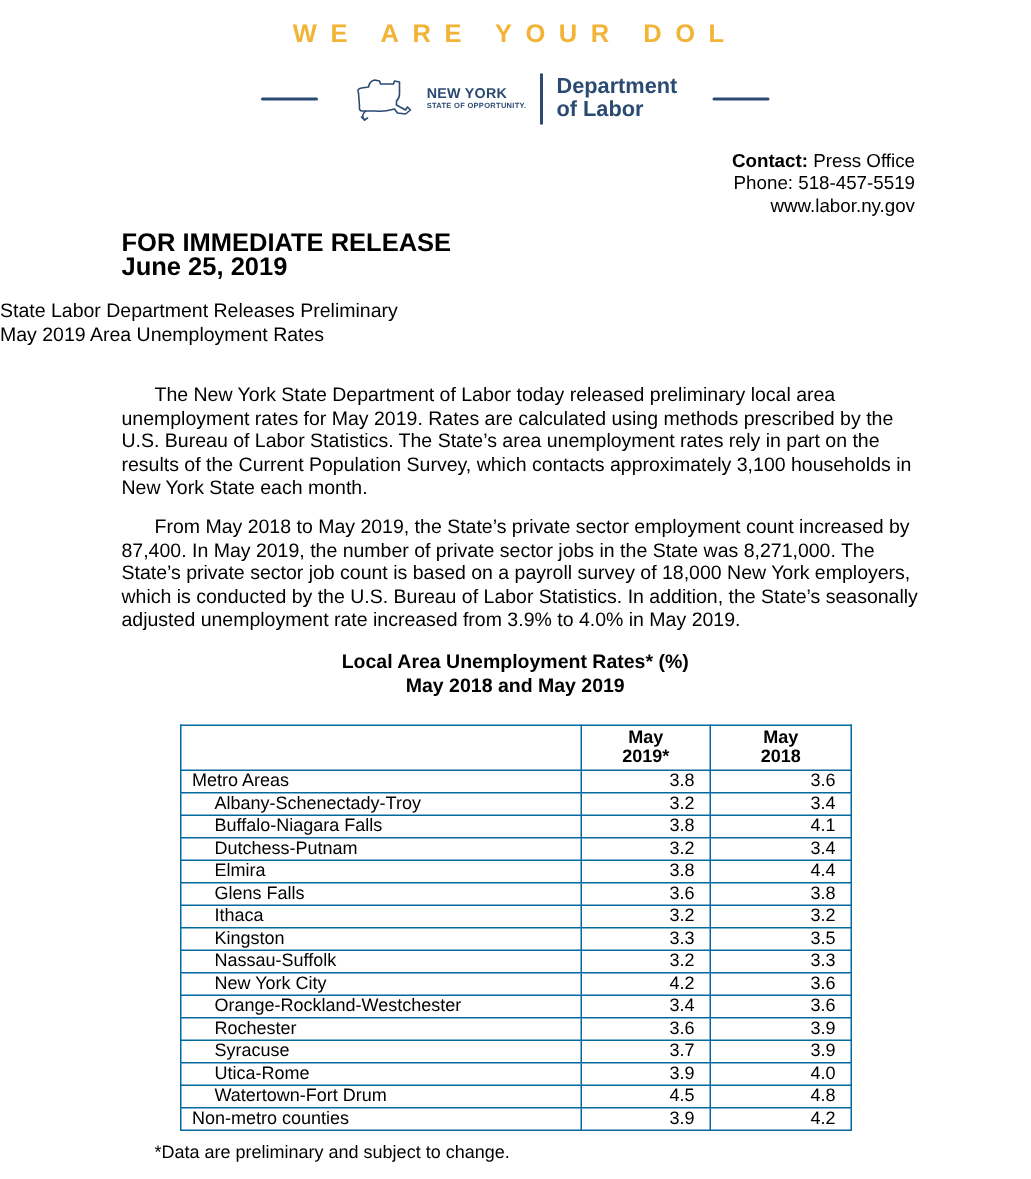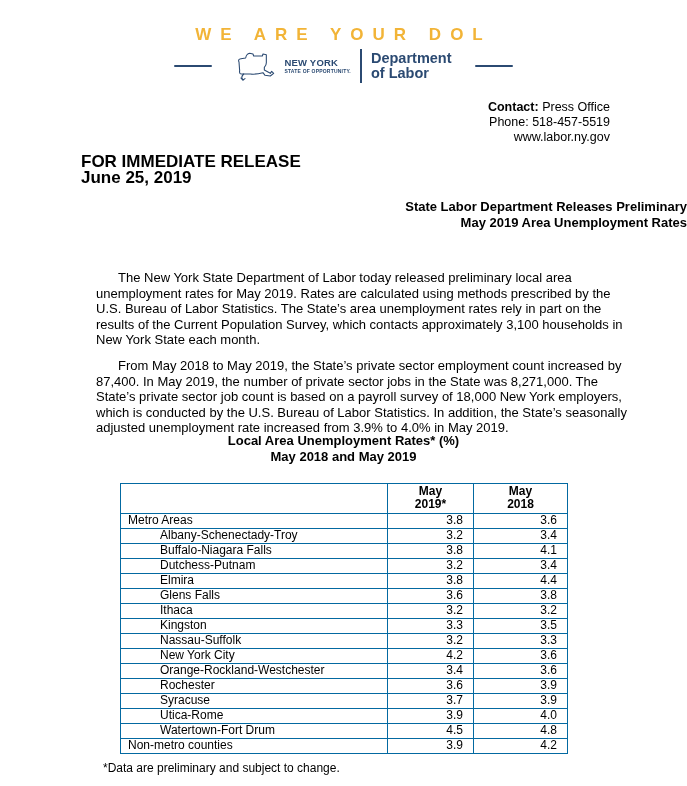--- a/index.html
+++ b/index.html
@@ -23,49 +23,49 @@
   .ny-svg{width:40px;height:44px;}
   .brand{line-height:1;color:#2B4A72;}
   .brand-top{font-size:9.5px;font-weight:bold;letter-spacing:0.2px;}
   .brand-sub{font-size:5px;font-weight:bold;margin-top:1px;letter-spacing:0.2px;}
   .logo-divider{width:2px;height:34px;background:#2B4A72;}
   .dept{color:#2B4A72;font-size:14.5px;font-weight:bold;line-height:15px;}
   
   .contact{position:absolute;top:100px;right:77px;text-align:right;font-size:12.5px;line-height:15px;}
   
   .release{position:absolute;top:154px;left:81px;font-size:17px;font-weight:bold;line-height:16px;}
-  .doc-title{position:absolute;top:199px;left:0;right:0;text-align:right;font-size:13px;font-weight:bold;line-height:16px;}
-  
-  .para{position:absolute;left:81px;width:532px;font-size:13px;line-height:15.5px;text-indent:22px;margin:15px;}
+  .doc-title{position:absolute;top:199px;left:0;right:0;text-align:left;font-size:13px;font-weight:normal;line-height:16px;}
+  
+  .para{position:absolute;left:81px;width:532px;font-size:13px;line-height:15.5px;text-indent:22px;margin:0;}
   .para.p1{top:255px;}
   .para.p2{top:343px;}
   
   .tbl-heading{position:absolute;top:433px;left:0;right:0;text-align:center;line-height:16px;}
   .tbl-heading .t1,.tbl-heading .t2{font-size:13px;font-weight:bold;}
   .tbl-heading .t3{font-size:12px;}
   
   table.rates{
     position:absolute;top:483px;left:120px;width:447px;
     border-collapse:collapse;table-layout:fixed;font-size:12px;
   }
   table.rates th,table.rates td{border:1px solid #0369a1;overflow:hidden;white-space:nowrap;}
   table.rates th{font-weight:bold;text-align:center;font-size:12px;line-height:13px;padding:1px 0 2px 0;}
   table.rates td{height:13px;line-height:13px;padding-top:0;padding-bottom:1px;}
   td.area{text-align:left;padding-left:7px;}
-  td.area.indent{padding-left:39px;}
+  td.area.indent{padding-left:22px;}
   td.num{text-align:right;padding-right:10px;}
   
   .footnote{position:absolute;top:761px;left:103px;font-size:12px;}
 </style>
 </head>
 <body>
 
 <div class="page">
 
-  <div class="tagline" style="color: rgb(242, 180, 55); margin-top: 12px;">WE ARE YOUR DOL</div>
+  <div class="tagline" style="color: rgb(242, 180, 55);">WE ARE YOUR DOL</div>
 
   <div class="logo-row">
     <span class="rule left" style="background: rgb(43, 74, 114);"></span>
     <svg class="ny-svg" viewBox="0 0 60 52" fill="none" stroke="#2B4A72" stroke-width="1.6" stroke-linejoin="round" stroke-linecap="round">
       <path d="M6 20 Q4 16 9 15 L16 14 Q17 8 22 7 L27 8 L28 11 L41 11 L42 8 L47 9 L47 21 Q47 25 44 28 L44 32 L53 37 L55 34 L58 37 L53 41 L45 40 L42 36 Q31 39 23 38 L10 38 Q6 38 7 33 Z"></path>
       <path d="M13 38 Q8 43 12 47"></path>
       <path d="M12 47 L9 44 M12 47 L15 45"></path>
     </svg>
     <div class="brand" style="color: rgb(43, 74, 114);">
       <div class="brand-top">NEW YORK</div>

